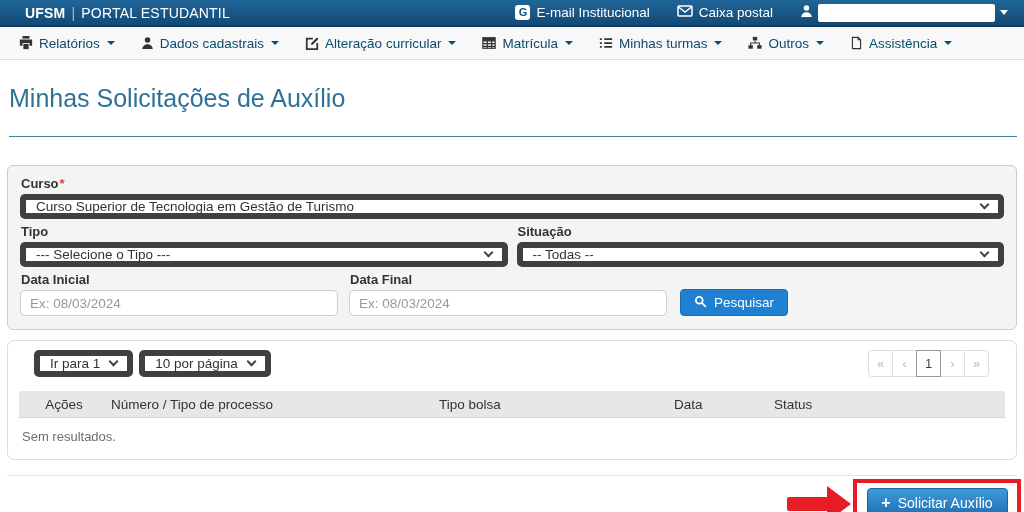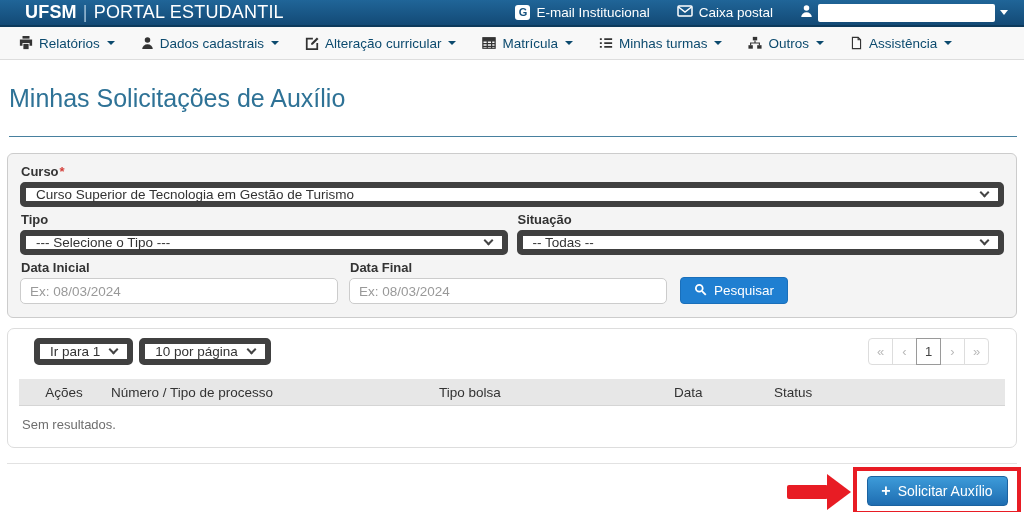--- a/index.html
+++ b/index.html
@@ -7,21 +7,21 @@
   body {
     font-family: "Liberation Sans", sans-serif;
     background:#fff; color:#333; overflow:hidden; font-size:13.5px;
   }
   
   .topbar {
     height:27px; display:flex; align-items:center; justify-content:space-between;
     background:linear-gradient(#206598,#134a76);
     border-bottom:2px solid #0d3a5c; color:#fff; padding:0 16px 0 25px;
   }
-  .brand { font-size:18px; letter-spacing:.2px; white-space:nowrap; }
+  .brand { font-size:14px; letter-spacing:.2px; white-space:nowrap; }
   .brand b { font-weight:bold; }
   .brand .sep { color:#9fc0d8; margin:0 6px; font-weight:normal; }
   .topbar-right { display:flex; align-items:center; gap:27px; }
   .toplink { display:flex; align-items:center; gap:6px; color:#fff; font-size:13.5px; cursor:pointer; white-space:nowrap; }
   .gicon {
     width:15px; height:15px; background:#fff; border-radius:3px; color:#14507d;
     font-weight:bold; font-size:11px; line-height:15px; text-align:center;
   }
   .userbox { display:flex; align-items:center; gap:5px; }
   .userbox input {
@@ -44,21 +44,21 @@
   .menu-item svg { display:block; }
   .menu-item .caret-down { border-top-width:4px; margin-left:1px; }
   
   main { padding:0 7px; }
   h1 {
     margin:24px 0 0 2px; font-size:25px; font-weight:400; color:#2e7296;
     padding-bottom:23px; border-bottom:1px solid #47809f;
   }
   .panel { border-radius:6px; }
   .filter-panel {
-    margin-top:16px; border:1px solid #ccc; background:#f4f4f4;
+    margin-top:28px; border:1px solid #ccc; background:#f4f4f4;
     padding:5px 12px 13px 12px;
   }
   .field-label { font-weight:bold; font-size:13px; color:#333; margin:5px 0 3px 1px; }
   .req { color:#d43f3a; margin-left:1px; }
   .sel {
     height:25px; background:#fff; border:6px solid #404040; border-radius:5px;
     display:flex; align-items:center; justify-content:space-between;
     padding:0 10px; font-size:13.5px; color:#333; cursor:pointer; white-space:nowrap;
   }
   .chev {

